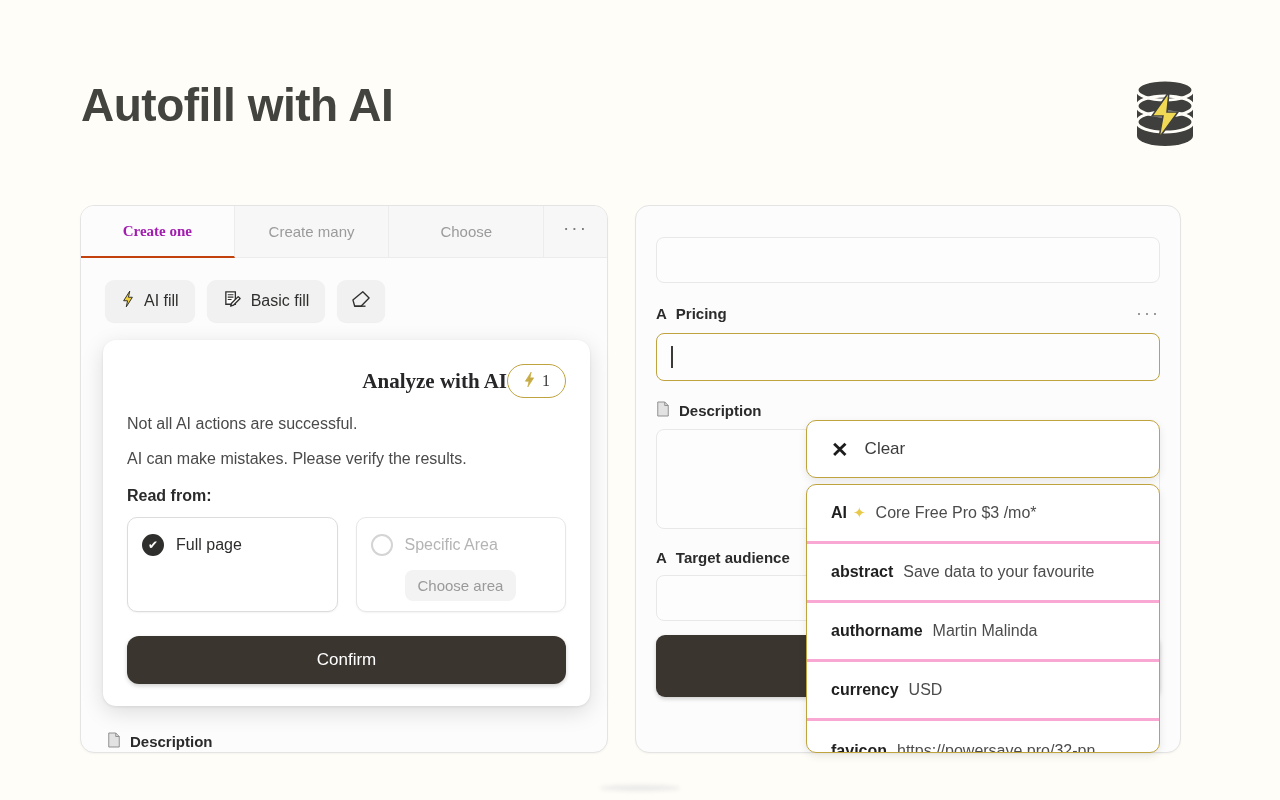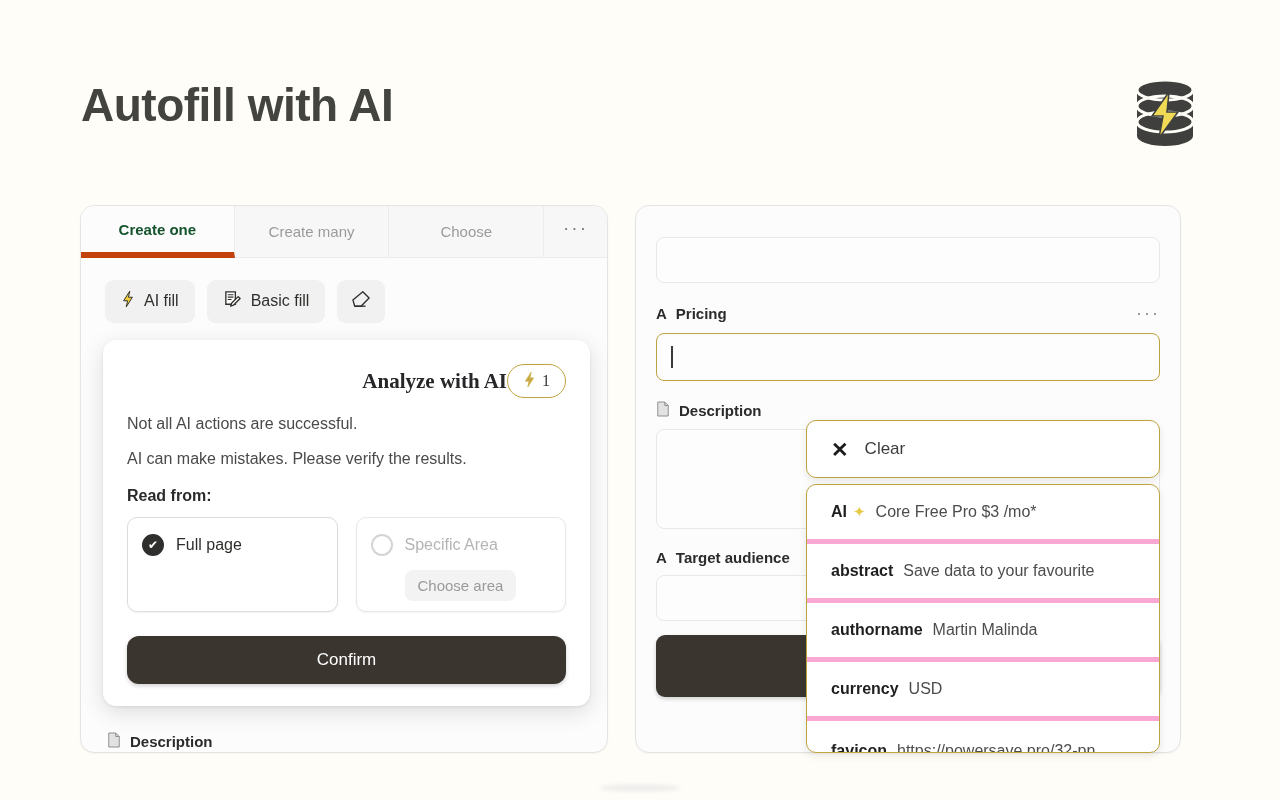--- a/index.html
+++ b/index.html
@@ -36,22 +36,22 @@
   #left-panel { left: 80px; top: 205px; width: 528px; height: 548px; }
 
   .tabs { display: flex; height: 52px; border-bottom: 1px solid #ececec; }
   .tab {
     display: flex; align-items: center; justify-content: center;
     font-size: 15px; color: #9b9b9b;
     border-right: 1px solid #ececec;
     background: #f7f7f7;
   }
   .tab.active {
-    background: #fcfcfc; color: #14532d; font-weight: bold;
-    border-bottom: 6px solid #c2410c; margin-bottom: -1px;
+    background: #fcfcfc; color: #a21caf; font-weight: bold;
+    border-bottom: 2px solid #c2410c; margin-bottom: -1px; font-family: Liberation Serif, serif;
   }
   .tab.t1 { width: 154px; }
   .tab.t2 { width: 155px; }
   .tab.t3 { width: 155px; }
   .tab.t4 { width: 63px; border-right: none; letter-spacing: 2px;
             font-size: 19px; color: #7d7d7d; padding-bottom: 8px; }
 
   .fill-row { display: flex; gap: 12px; padding: 22px 24px 0 24px; }
   .fill-btn {
     display: flex; align-items: center; gap: 9px;
@@ -166,21 +166,21 @@
   #suggest-list {
     position: absolute; left: 806px; top: 484px;
     width: 354px; height: 269px;
     background: #fff;
     border: 1.6px solid #bfa33f; border-radius: 10px;
     box-shadow: 0 3px 9px rgba(0,0,0,.09);
     overflow: hidden;
   }
   .sug {
     height: 59px; display: flex; align-items: center; gap: 10px;
-    padding: 0 24px; border-bottom: 5px solid #f9a8d4;
+    padding: 0 24px; border-bottom: 3px solid #f9a8d4;
     white-space: nowrap;
   }
   .sug:last-child { border-bottom: none; }
   .sug-key { font-size: 16px; font-weight: bold; color: #1f1f1f; }
   .sug-val { font-size: 16px; color: #4c4c4c; }
   .sparkle { color: #e9c94a; font-size: 15px; margin-left: -4px; }
 
   .bottom-shadow {
     position: absolute; left: 600px; top: 785px; width: 80px; height: 6px;
     background: #e9e9e9; border-radius: 50%; filter: blur(2px);

